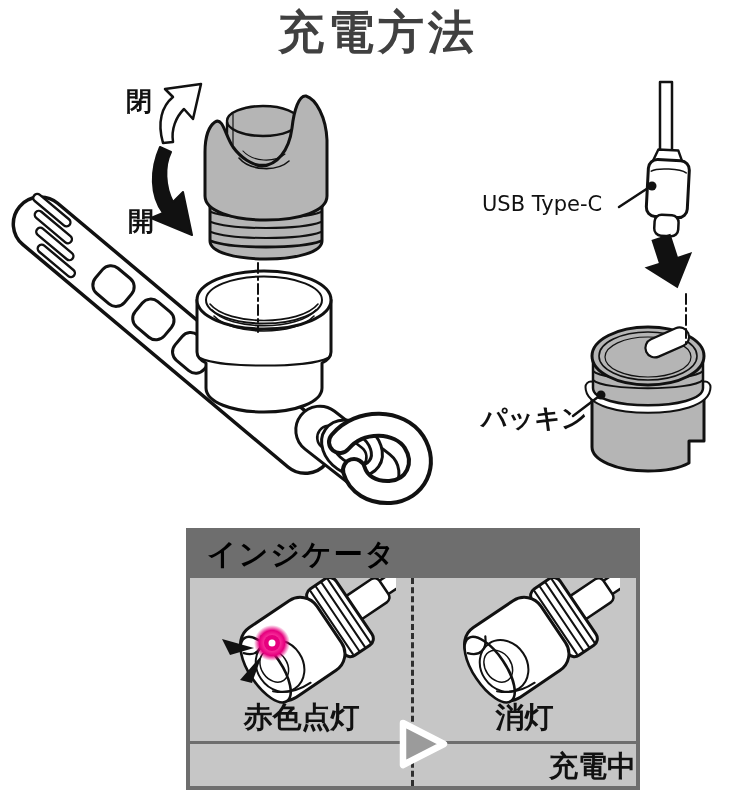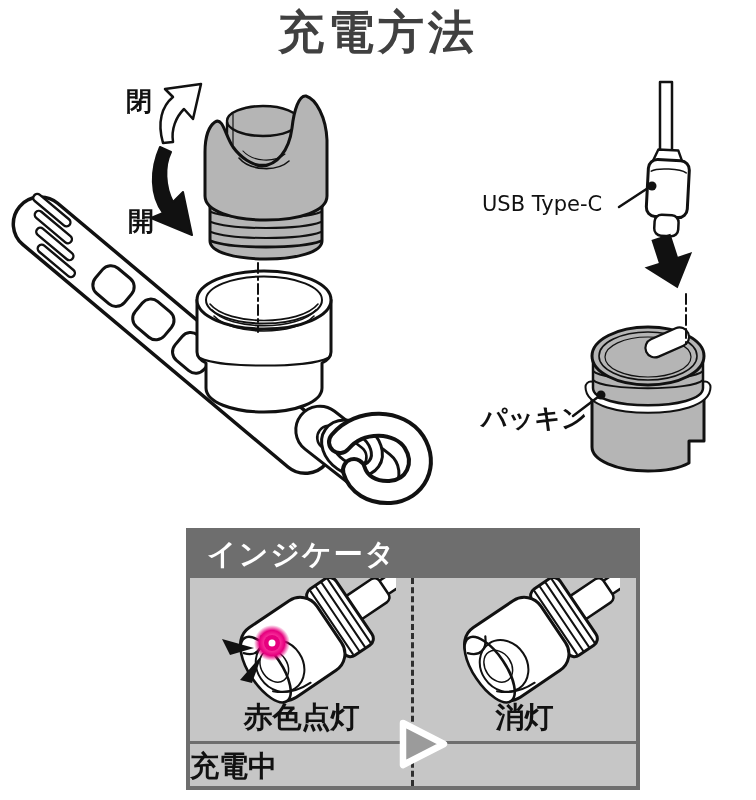--- a/index.html
+++ b/index.html
@@ -10,35 +10,35 @@
   .art{position:absolute;left:0;top:60px;width:756px;height:460px;}
   .label{position:absolute;color:#111;white-space:nowrap;}
   .label.cjk{font-size:26px;font-weight:600;}
   .label.close{left:126px;top:84px;}
   .label.open{left:128px;top:204px;}
   .label.usb{left:482px;top:192px;font-size:21px;font-weight:400;}
   .label.gasket{left:481px;top:401px;}
 
   .panel{position:absolute;left:186px;top:528px;width:454px;height:262px;
          background:#c6c6c6;border:4px solid #6e6e6e;box-sizing:border-box;}
-  .panel-header{height:46px;background:#6e6e6e;color:#ffffff;display:flex;align-items:center;
+  .panel-header{height:46px;background:#6e6e6e;color:#000000;display:flex;align-items:center;
          padding-left:17px;font-size:29px;font-weight:bold;letter-spacing:2px;}
   .panel-body{position:relative;width:446px;height:264px;overflow:hidden;}
   .vdivider{position:absolute;left:221px;top:0;height:208px;width:0;
          border-left:3px dashed #2f2f2f;}
   .plight{position:absolute;width:200px;height:140px;top:0;}
   .plight.lt{left:6px;}
   .plight.rt{left:230px;}
   .state{position:absolute;top:120px;width:223px;text-align:center;
          font-size:29px;font-weight:bold;}
   .state.lt{left:0;}
   .state.rt{left:223px;}
   .phase-row{position:absolute;left:0;top:163px;width:446px;height:45px;
          border-top:3px solid #6e6e6e;display:flex;box-sizing:content-box;}
-  .phase{flex:1;text-align:left;line-height:44px;font-size:29px;font-weight:bold;}
+  .phase{flex:1;text-align:right;line-height:44px;font-size:29px;font-weight:bold;}
   .tri{position:absolute;left:205px;top:138px;width:56px;height:56px;}
 </style>
 </head>
 <body>
 
 <div class="stage">
 
   <h1 class="title">充電方法</h1>
 
   <svg class="art" viewBox="0 60 756 460" xmlns="http://www.w3.org/2000/svg">

